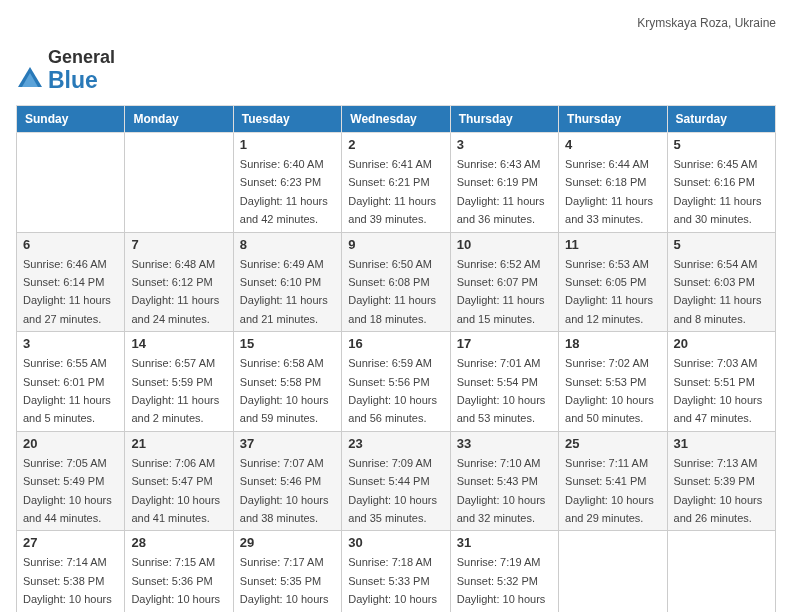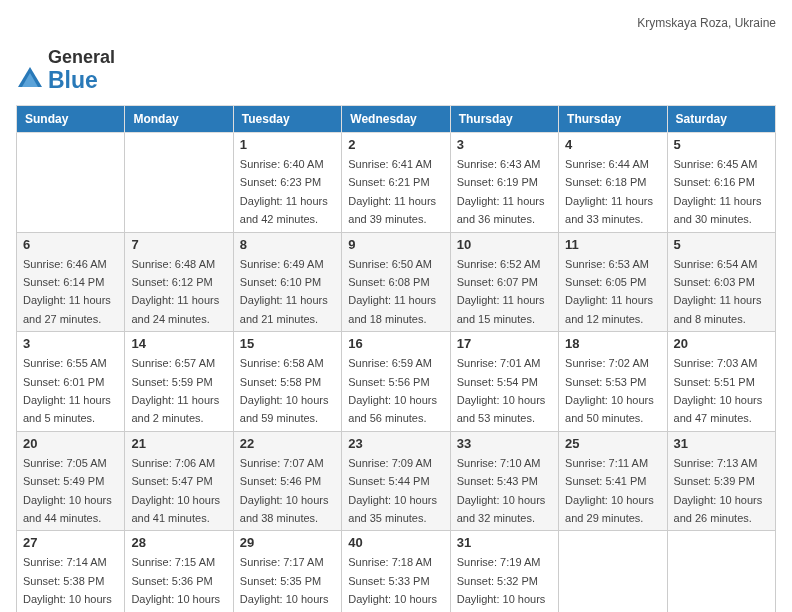--- a/index.html
+++ b/index.html
@@ -170,39 +170,39 @@
         <td><span class="day-num">18</span>
         <span class="day-info">Sunrise: 7:02 AM<br>Sunset: 5:53 PM<br>Daylight: 10 hours and 50 minutes.</span></td>
         <td><span class="day-num">20</span>
         <span class="day-info">Sunrise: 7:03 AM<br>Sunset: 5:51 PM<br>Daylight: 10 hours and 47 minutes.</span></td>
       </tr>
       <tr>
         <td><span class="day-num">20</span>
         <span class="day-info">Sunrise: 7:05 AM<br>Sunset: 5:49 PM<br>Daylight: 10 hours and 44 minutes.</span></td>
         <td><span class="day-num">21</span>
         <span class="day-info">Sunrise: 7:06 AM<br>Sunset: 5:47 PM<br>Daylight: 10 hours and 41 minutes.</span></td>
-        <td><span class="day-num">22</span>
+        <td><span class="day-num">37</span>
         <span class="day-info">Sunrise: 7:07 AM<br>Sunset: 5:46 PM<br>Daylight: 10 hours and 38 minutes.</span></td>
         <td><span class="day-num">23</span>
         <span class="day-info">Sunrise: 7:09 AM<br>Sunset: 5:44 PM<br>Daylight: 10 hours and 35 minutes.</span></td>
         <td><span class="day-num">33</span>
         <span class="day-info">Sunrise: 7:10 AM<br>Sunset: 5:43 PM<br>Daylight: 10 hours and 32 minutes.</span></td>
         <td><span class="day-num">25</span>
         <span class="day-info">Sunrise: 7:11 AM<br>Sunset: 5:41 PM<br>Daylight: 10 hours and 29 minutes.</span></td>
         <td><span class="day-num">31</span>
         <span class="day-info">Sunrise: 7:13 AM<br>Sunset: 5:39 PM<br>Daylight: 10 hours and 26 minutes.</span></td>
       </tr>
       <tr>
         <td><span class="day-num">27</span>
         <span class="day-info">Sunrise: 7:14 AM<br>Sunset: 5:38 PM<br>Daylight: 10 hours and 24 minutes.</span></td>
         <td><span class="day-num">28</span>
         <span class="day-info">Sunrise: 7:15 AM<br>Sunset: 5:36 PM<br>Daylight: 10 hours and 21 minutes.</span></td>
         <td><span class="day-num">29</span>
         <span class="day-info">Sunrise: 7:17 AM<br>Sunset: 5:35 PM<br>Daylight: 10 hours and 18 minutes.</span></td>
-        <td><span class="day-num">40</span>
+        <td><span class="day-num">30</span>
         <span class="day-info">Sunrise: 7:18 AM<br>Sunset: 5:33 PM<br>Daylight: 10 hours and 15 minutes.</span></td>
         <td><span class="day-num">31</span>
         <span class="day-info">Sunrise: 7:19 AM<br>Sunset: 5:32 PM<br>Daylight: 10 hours and 12 minutes.</span></td>
         <td class="empty-cell"></td>
         <td class="empty-cell"></td>
       </tr>
     </tbody>
 </table>
 
 </body></html>

